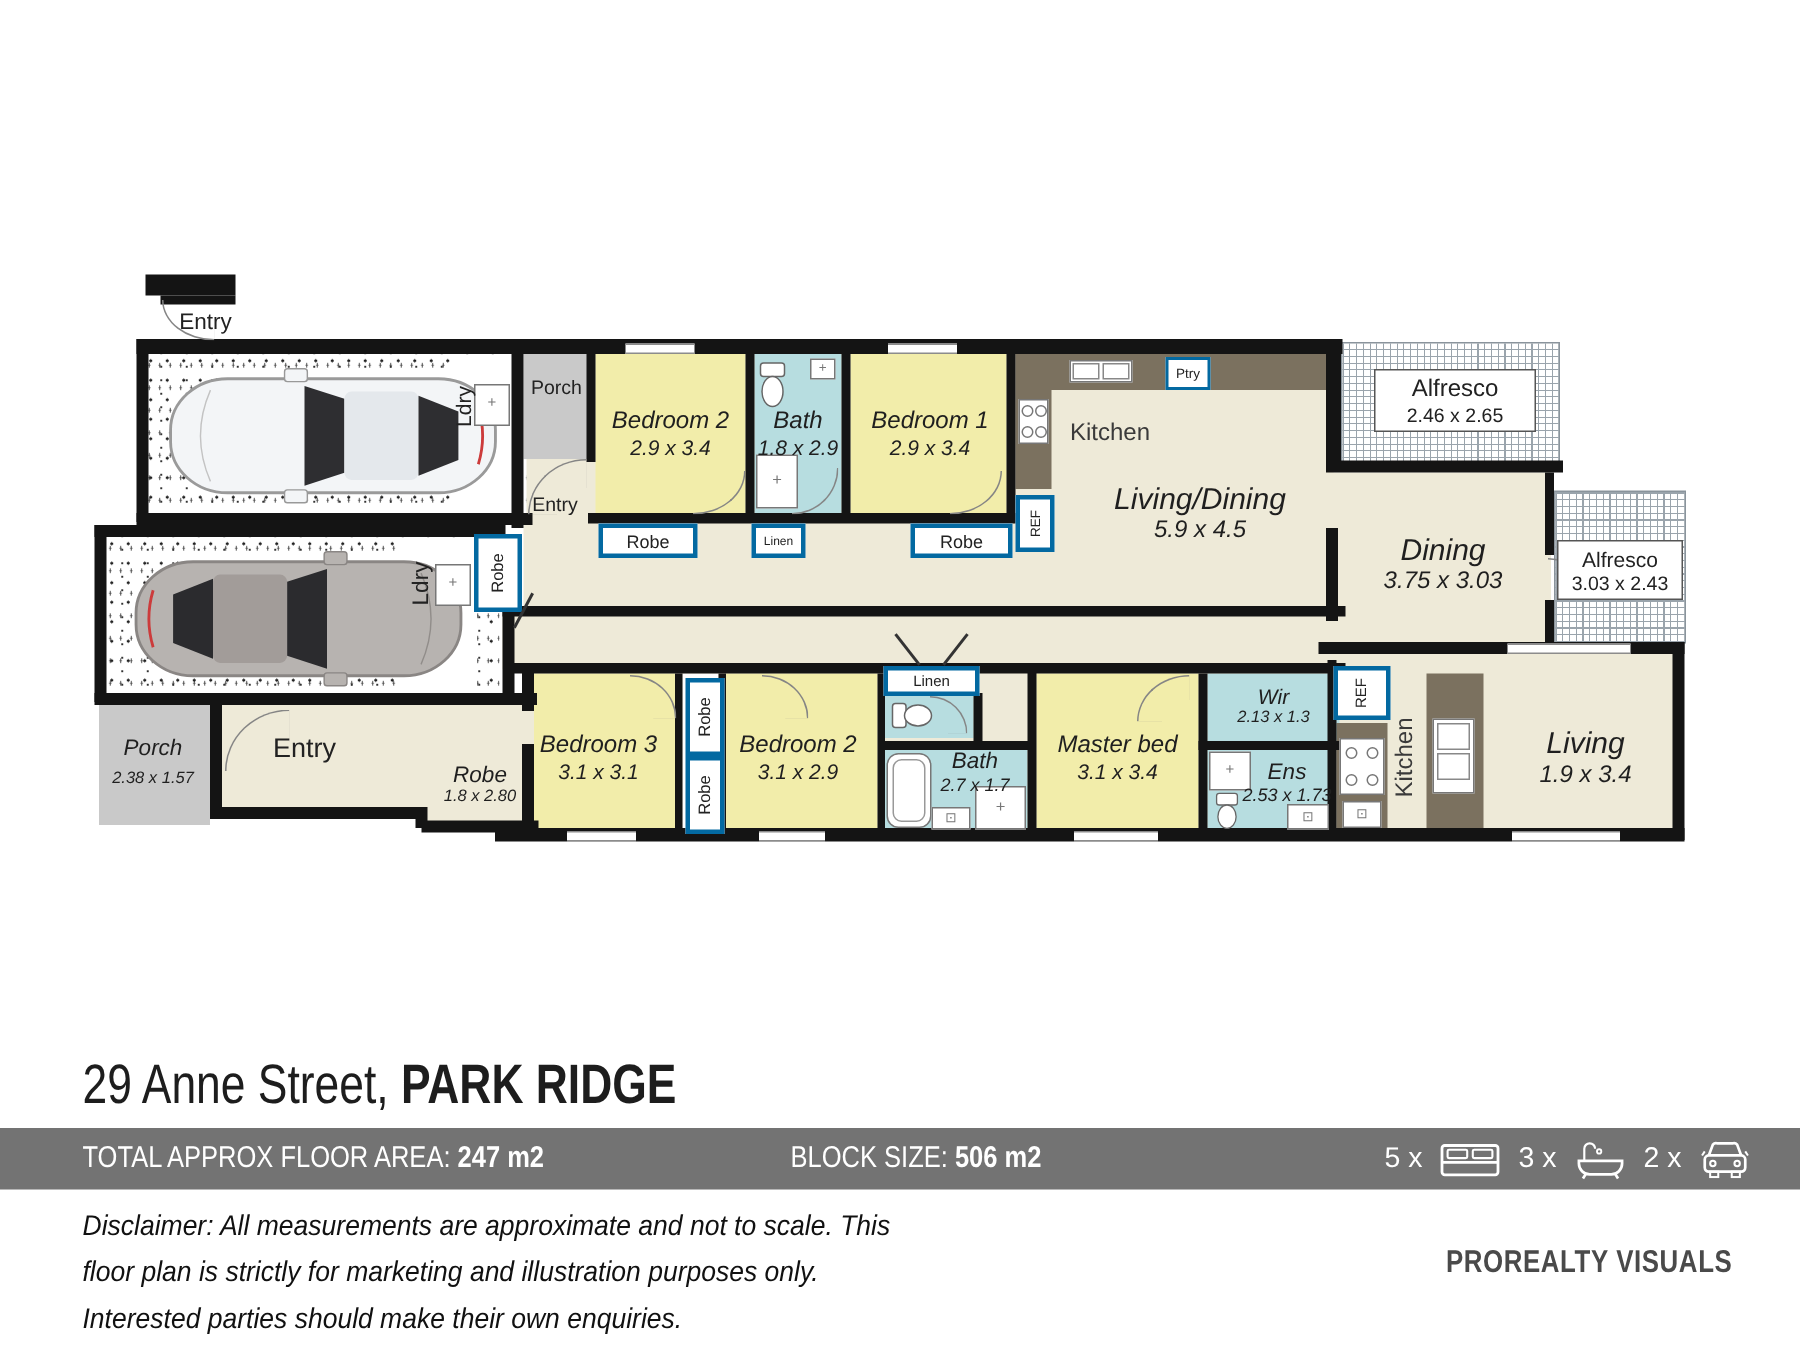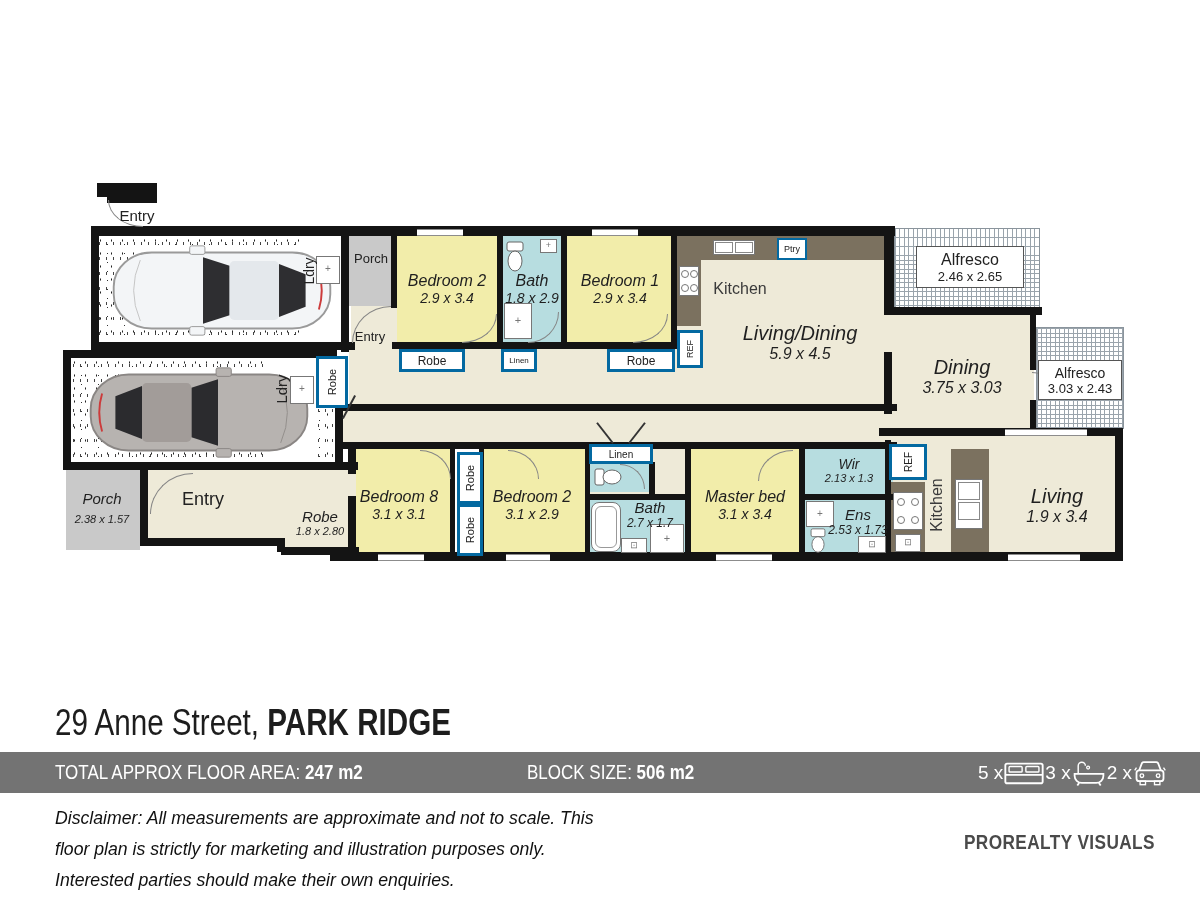--- a/index.html
+++ b/index.html
@@ -40,21 +40,21 @@
   .arc.bl{border-left:1.5px solid #858585;border-bottom:1.5px solid #858585;border-radius:0 0 0 100%;}
   .arc.br{border-right:1.5px solid #858585;border-bottom:1.5px solid #858585;border-radius:0 0 100% 0;}
   .leaf{position:absolute;background:#333;width:2px;}
   .burners{position:absolute;background:#fff;border:1.5px solid #777;box-sizing:border-box;
            display:grid;grid-template-columns:1fr 1fr;place-items:center;}
   .burners b{width:6px;height:6px;border:1px solid #777;border-radius:50%;}
   
   .addr{position:absolute;left:55px;top:702px;font-size:37px;color:#1d1d1d;transform:scaleX(.8);transform-origin:left;white-space:nowrap;}
   .bar{position:absolute;left:0;top:752px;width:1200px;height:41px;background:#737373;color:#fff;}
   .bar .t{position:absolute;top:0;height:41px;line-height:41px;font-size:20px;transform:scaleX(.85);transform-origin:left;white-space:nowrap;}
-  .icons{position:absolute;right:32px;top:0;height:41px;display:flex;align-items:center;gap:0;}
+  .icons{position:absolute;right:32px;top:0;height:41px;display:flex;align-items:center;gap:11px;}
   .icons .cnt{font-size:19px;}
   .disc{position:absolute;left:55px;top:803px;width:612px;font-size:19px;font-style:italic;color:#111;line-height:1.62;transform:scaleX(.93);transform-origin:left;}
   .brand{position:absolute;right:45px;top:830px;font-size:21px;font-weight:bold;color:#4a4a4a;letter-spacing:.5px;transform:scaleX(.82);transform-origin:right;white-space:nowrap;}
 </style>
 </head>
 <body>
 
 <div class="page">
 
 
@@ -284,21 +284,21 @@
       </div>
     <div class="rm" style="left:962px;top:356px;">
         <div class="n" style="font-size:20px;">Dining</div>
         <div class="d" style="font-size:16px;">3.75 x 3.03</div>
       </div>
     <div class="rm" style="left:1057px;top:485px;">
         <div class="n" style="font-size:20px;">Living</div>
         <div class="d" style="font-size:16px;">1.9 x 3.4</div>
       </div>
     <div class="rm" style="left:399px;top:488px;">
-        <div class="n">Bedroom 8</div>
+        <div class="n">Bedroom 3</div>
         <div class="d">3.1 x 3.1</div>
       </div>
     <div class="rm" style="left:532px;top:488px;">
         <div class="n">Bedroom 2</div>
         <div class="d">3.1 x 2.9</div>
       </div>
     <div class="rm" style="left:650px;top:499px;">
         <div class="n" style="font-size:15px;">Bath</div>
         <div class="d" style="font-size:12px;">2.7 x 1.7</div>
       </div>

